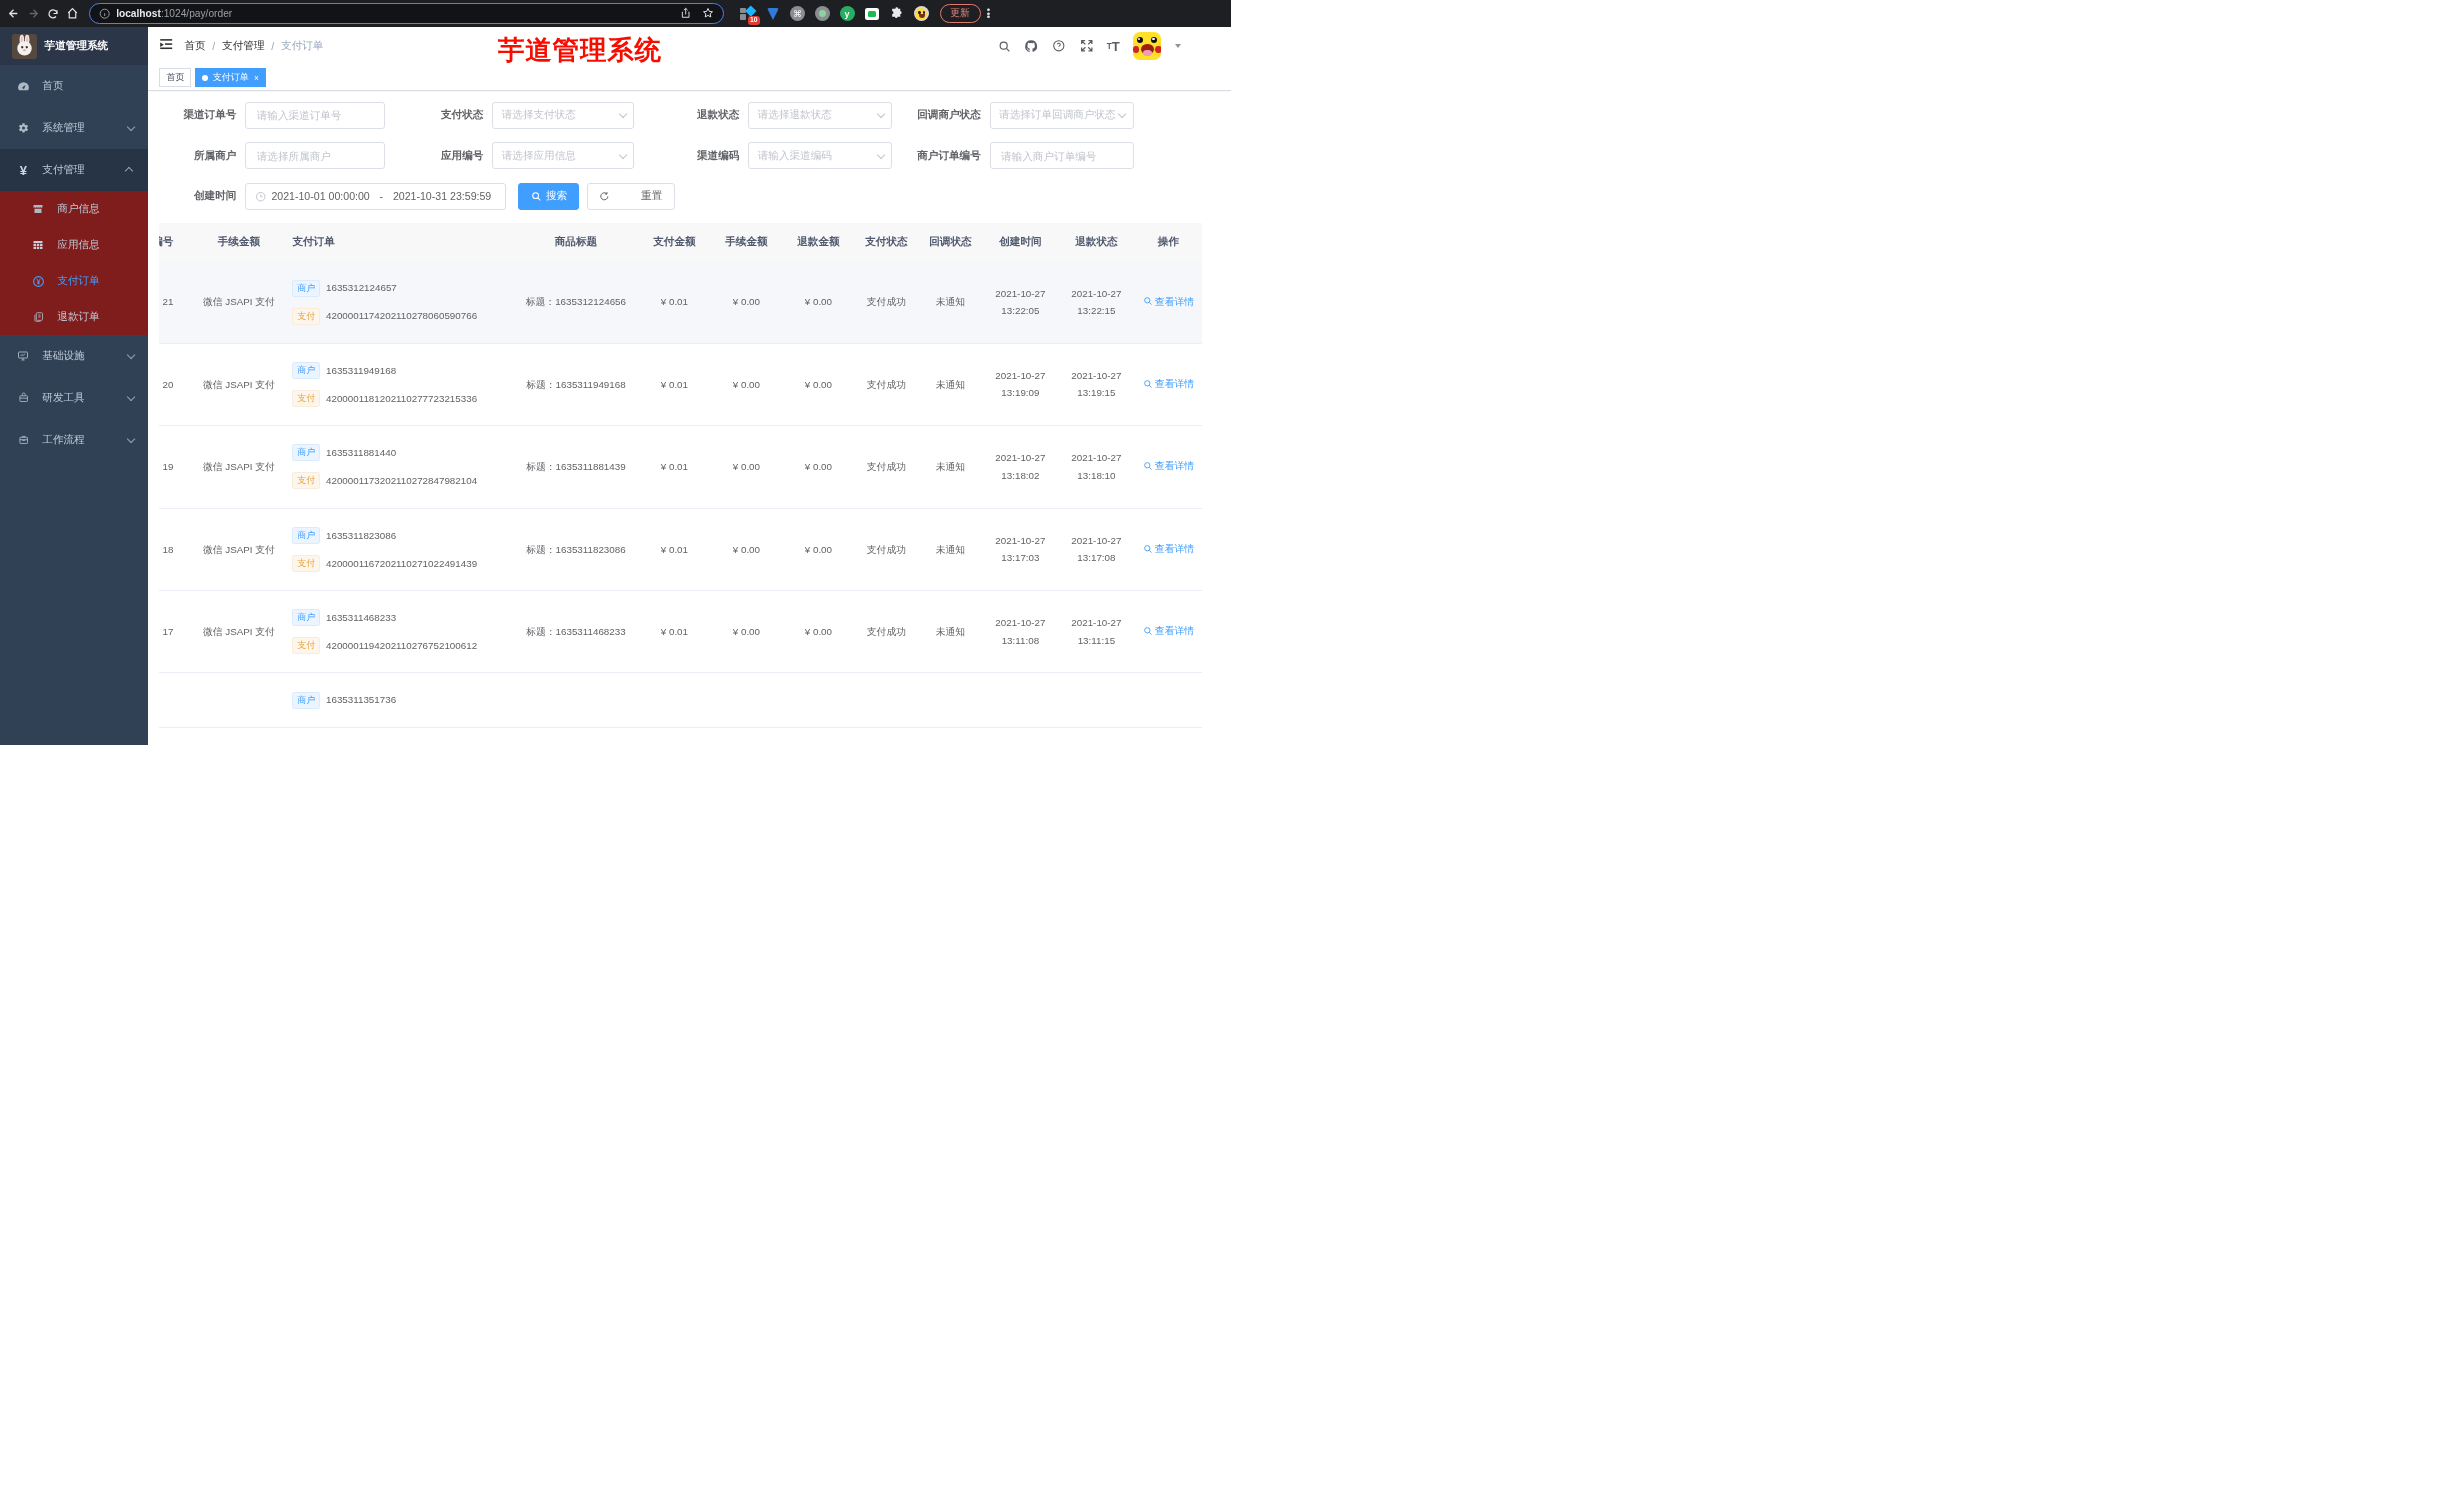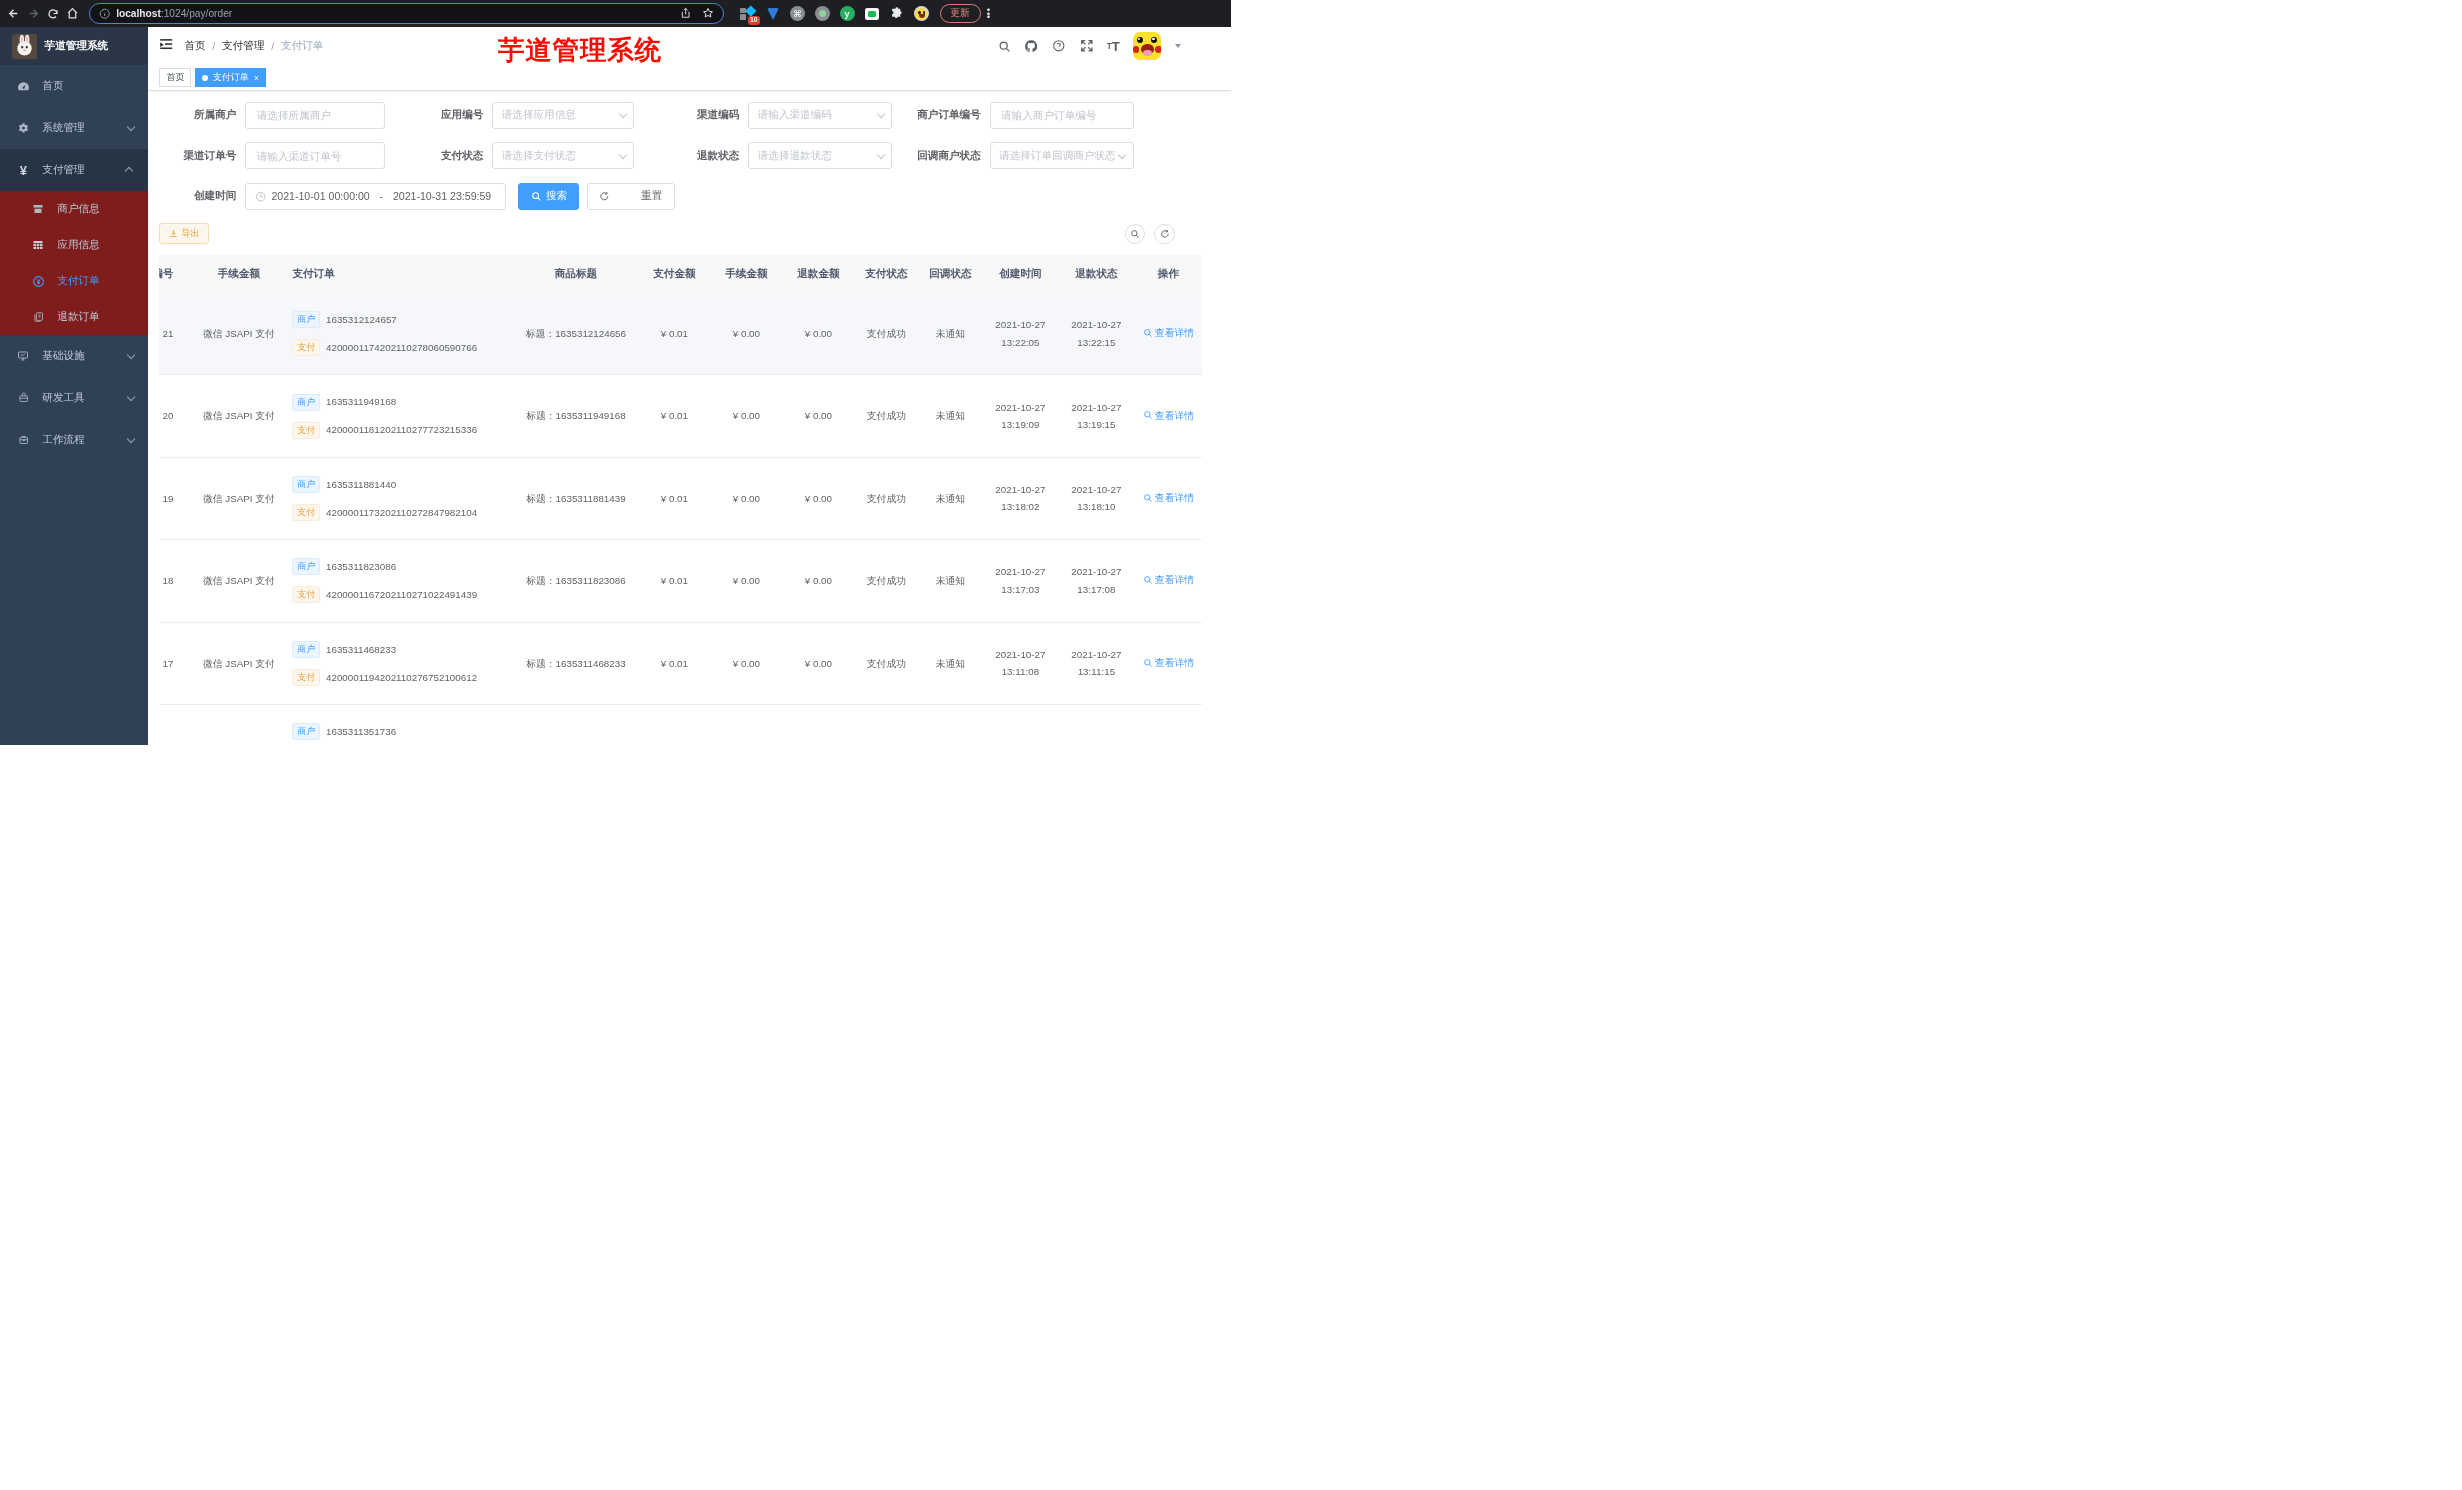--- a/index.html
+++ b/index.html
@@ -401,59 +401,59 @@
       <span class="vtag active">
         <span class="dot"></span>
         <span>支付订单</span>
         <span class="x">×</span>
       </span>
     </div>
 
     <div class="content">
 
       <div class="frow">
+        <span class="flabel lw1">渠道订单号</span>
+        <span class="ctrl w185">
+          <input placeholder="请输入渠道订单号" style="">
+        </span>
+        <span class="flabel lw2">支付状态</span>
+        <span class="ctrl w187">
+          <span class="ph">请选择支付状态</span>
+          <span class="selchev"></span>
+        </span>
+        <span class="flabel lw3">退款状态</span>
+        <span class="ctrl w190">
+          <span class="ph">请选择退款状态</span>
+          <span class="selchev"></span>
+        </span>
+        <span class="flabel lw4">回调商户状态</span>
+        <span class="ctrl w190">
+          <span class="ph">请选择订单回调商户状态</span>
+          <span class="selchev"></span>
+        </span>
+      </div>
+
+      <div class="frow">
         <span class="flabel lw1">所属商户</span>
         <span class="ctrl w185">
           <input placeholder="请选择所属商户" style="">
         </span>
         <span class="flabel lw2">应用编号</span>
         <span class="ctrl w187">
           <span class="ph">请选择应用信息</span>
           <span class="selchev"></span>
         </span>
         <span class="flabel lw3">渠道编码</span>
         <span class="ctrl w190">
           <span class="ph">请输入渠道编码</span>
           <span class="selchev"></span>
         </span>
         <span class="flabel lw4">商户订单编号</span>
         <span class="ctrl w190">
           <input placeholder="请输入商户订单编号" style="">
-        </span>
-      </div>
-
-      <div class="frow">
-        <span class="flabel lw1">渠道订单号</span>
-        <span class="ctrl w185">
-          <input placeholder="请输入渠道订单号" style="">
-        </span>
-        <span class="flabel lw2">支付状态</span>
-        <span class="ctrl w187">
-          <span class="ph">请选择支付状态</span>
-          <span class="selchev"></span>
-        </span>
-        <span class="flabel lw3">退款状态</span>
-        <span class="ctrl w190">
-          <span class="ph">请选择退款状态</span>
-          <span class="selchev"></span>
-        </span>
-        <span class="flabel lw4">回调商户状态</span>
-        <span class="ctrl w190">
-          <span class="ph">请选择订单回调商户状态</span>
-          <span class="selchev"></span>
         </span>
       </div>
 
       <div class="frow">
         <span class="flabel lw1">创建时间</span>
         <span class="ctrl dateinput">
           <span style="display:flex;">
             <svg width="11.4" height="11.4" viewBox="0 0 24 24" fill="none" stroke="#c0c4cc" stroke-width="2">
                 <circle cx="12" cy="12" r="9"></circle>
                 <path d="M12 7v5h4"></path>
@@ -472,42 +472,20 @@
         </button>
         <button class="btn reset">
           <svg width="10.6" height="10.6" viewBox="0 0 24 24" fill="none" stroke="#606266" stroke-width="2.2">
               <path d="M20 12a8 8 0 1 1-2.3-5.6"></path>
               <path d="M18 2.5V7h-4.5"></path>
             </svg>
           <span>重置</span>
         </button>
       </div>
 
-      <div class="toolbar">
-        <button class="btn-export">
-          <svg width="9" height="9" viewBox="0 0 24 24" fill="none" stroke="#e6a23c" stroke-width="2.4">
-              <path d="M12 3v11M7 10l5 5 5-5M4 20h16"></path>
-            </svg>
-          <span>导出</span>
-        </button>
-        <span class="tool-circles">
-          <span class="cbtn">
-            <svg width="9.8" height="9.8" viewBox="0 0 24 24" fill="none" stroke="#606266" stroke-width="2.4">
-                <circle cx="10.5" cy="10.5" r="6.5"></circle>
-                <path d="M15.5 15.5L21 21"></path>
-              </svg>
-          </span>
-          <span class="cbtn">
-            <svg width="9.8" height="9.8" viewBox="0 0 24 24" fill="none" stroke="#606266" stroke-width="2.4">
-                <path d="M20 12a8 8 0 1 1-2.3-5.6"></path>
-                <path d="M18 2.5V7h-4.5"></path>
-              </svg>
-          </span>
-        </span>
-      </div>
 
       <div class="tbl-wrap">
         <table class="tbl">
           <colgroup>
             <col style="width:76px">
               <col style="width:95px">
               <col style="width:227px">
               <col style="width:125px">
             <col style="width:72px">
               <col style="width:72px">

